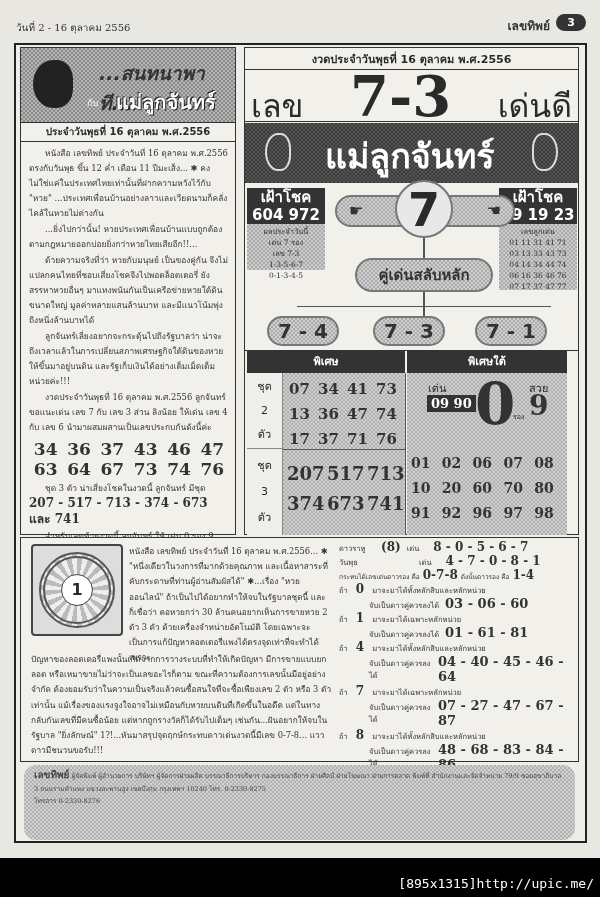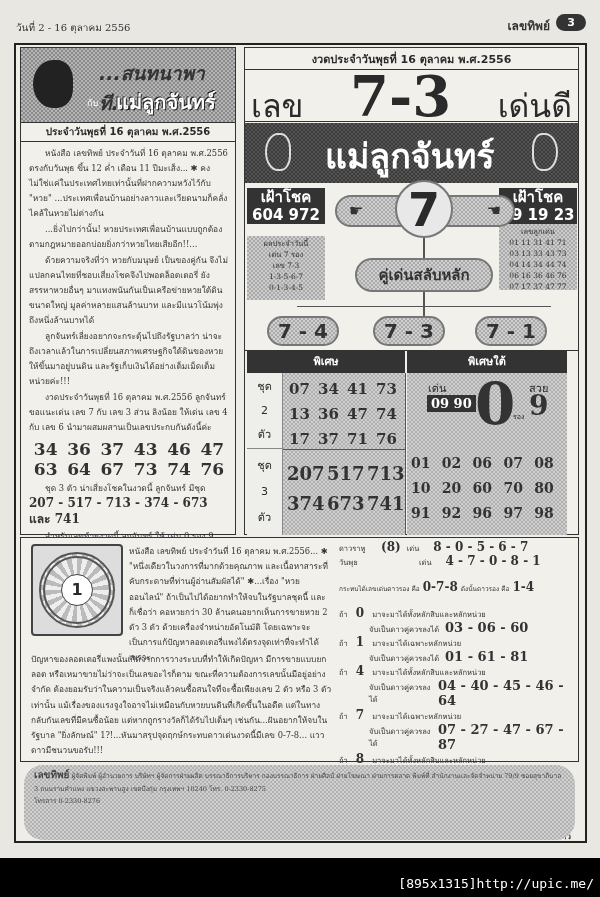--- a/index.html
+++ b/index.html
@@ -51,21 +51,21 @@
 .bot{position:absolute;left:20px;top:537px;width:559px;height:225px;border:1px solid #333;background:#f2f0eb}
 .wheel{position:absolute;left:10px;top:6px;width:92px;height:92px;border:2px solid #444;border-radius:4px;background:#ddd}
 .wheel .ring{position:absolute;left:6px;top:6px;width:76px;height:76px;border-radius:50%;border:6px double #555;background:repeating-conic-gradient(#bbb 0 10deg,#eee 0 20deg)}
 .wheel .ctr{position:absolute;left:28px;top:28px;width:32px;height:32px;border-radius:50%;background:#fff;border:1px solid #444;font-size:16px;font-weight:bold;text-align:center;line-height:30px}
 .btext{position:absolute;left:108px;top:6px;width:200px;font-size:8.3px;line-height:15.2px;font-family:"DejaVu Serif",serif;color:#333}
 .btext2{position:absolute;left:10px;top:114px;width:302px;font-size:8.3px;line-height:15.2px;font-family:"DejaVu Serif",serif;color:#333}
 .bright{position:absolute;left:318px;top:2px;width:232px;font-family:"DejaVu Serif",serif;color:#333}
 .row{display:flex;align-items:baseline;font-size:7.5px}
 .bnum{font-weight:bold;font-size:12px;margin-left:6px}
 .hlbar{margin:6px 0 0 0;height:22px;border-radius:12px;background:repeating-conic-gradient(#999 0 25%,#c3c3c3 0 50%) 0 0/4px 4px;border:1px solid #777;display:flex;align-items:center;justify-content:space-between;padding:0 20px;font-family:"DejaVu Sans",sans-serif;font-weight:bold;font-size:9px}
-.footer{position:absolute;left:24px;top:765px;width:551px;height:75px;border-radius:19px;background:repeating-conic-gradient(#b2b2b2 0 25%,#d0d0d0 0 50%) 0 0/4px 4px;font-size:6.5px;line-height:12.5px;padding:4px 10px;color:#444;font-family:"DejaVu Serif",serif}
+.footer{position:absolute;left:24px;top:765px;width:551px;height:75px;border-radius:12px;background:repeating-conic-gradient(#b2b2b2 0 25%,#d0d0d0 0 50%) 0 0/4px 4px;font-size:6.5px;line-height:12.5px;padding:4px 10px;color:#444;font-family:"DejaVu Serif",serif}
 .footer b{font-size:10px;font-family:"DejaVu Sans",sans-serif}
 </style>
 </head>
 <body>
 
 <div class="page">
   <div class="hdr-date">วันที่ 2 - 16 ตุลาคม 2556</div>
   <div class="hdr-brand">เลขทิพย์</div>
   <div class="hdr-page">3</div>
   <div class="frame"></div>
@@ -115,21 +115,21 @@
     <div class="darkband">
       <div class="fl"></div>
       <div class="title">แม่ลูกจันทร์</div>
       <div class="fr"></div>
     </div>
 
     <div class="luck" style="left:2px;top:140px">
       <div class="l1">เฝ้าโชค</div>
       <div class="l2">604 972</div>
     </div>
-    <div class="lbox" style="left:2px;top:188px;height:64px">
+    <div class="lbox" style="left:2px;top:176px;height:46px">
       <div>ผลประจำวันนี้</div>
       <div>เด่น 7 รอง</div>
       <div>เลข 7-3</div>
       <div>1-3-5-6-7</div>
       <div>0-1-3-4-5</div>
     </div>
 
     <div class="luck" style="left:254px;top:140px">
       <div class="l1">เฝ้าโชค</div>
       <div class="l2">79 19 23</div>
@@ -238,21 +238,21 @@
           <span>เด่น</span>
           <span class="bnum" style="margin-left:14px">8 - 0 - 5 - 6 - 7</span>
         </div>
       <div class="row">
           <span style="width:80px">วันพุธ</span>
           <span>เด่น</span>
           <span class="bnum" style="margin-left:14px">4 - 7 - 0 - 8 - 1</span>
         </div>
       <div class="row" style="font-size:6.5px">
           <span>กระทบได้เลขเด่นดาวรอง คือ</span>
-          <span class="bnum" style="margin:12px 3px">0-7-8</span>
+          <span class="bnum" style="margin:0 3px">0-7-8</span>
           <span>ดังนั้นดาวรอง คือ</span>
           <span class="bnum" style="margin-left:3px">1-4</span>
         </div>
 
       <div>
           <div class="row">
             <span>ถ้า</span>
             <span class="bnum" style="margin:0 8px">0</span>
             <span>มาจะมาได้ทั้งหลักสิบและหลักหน่วย</span>
           </div>

